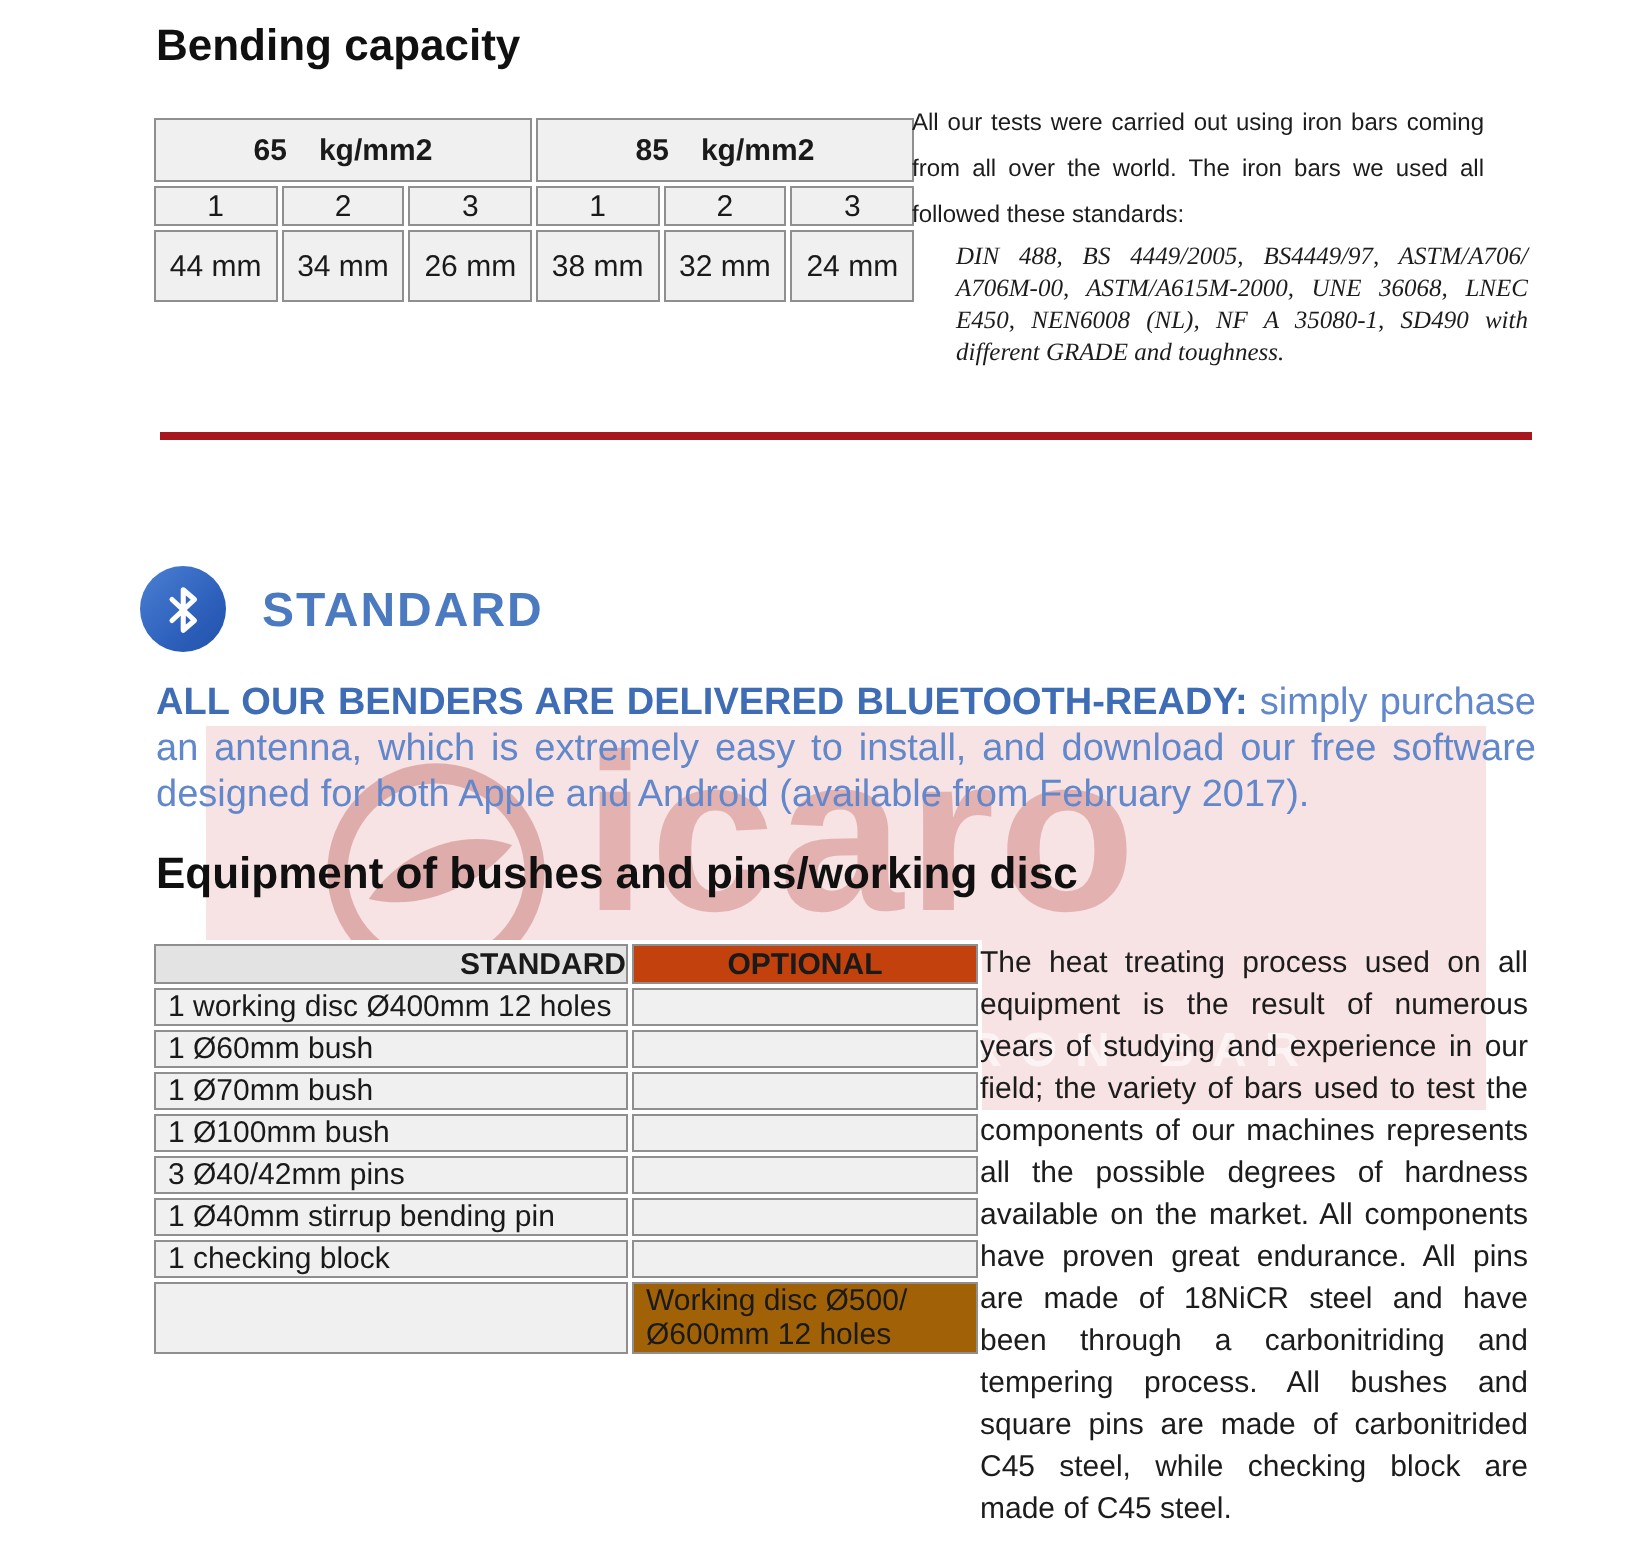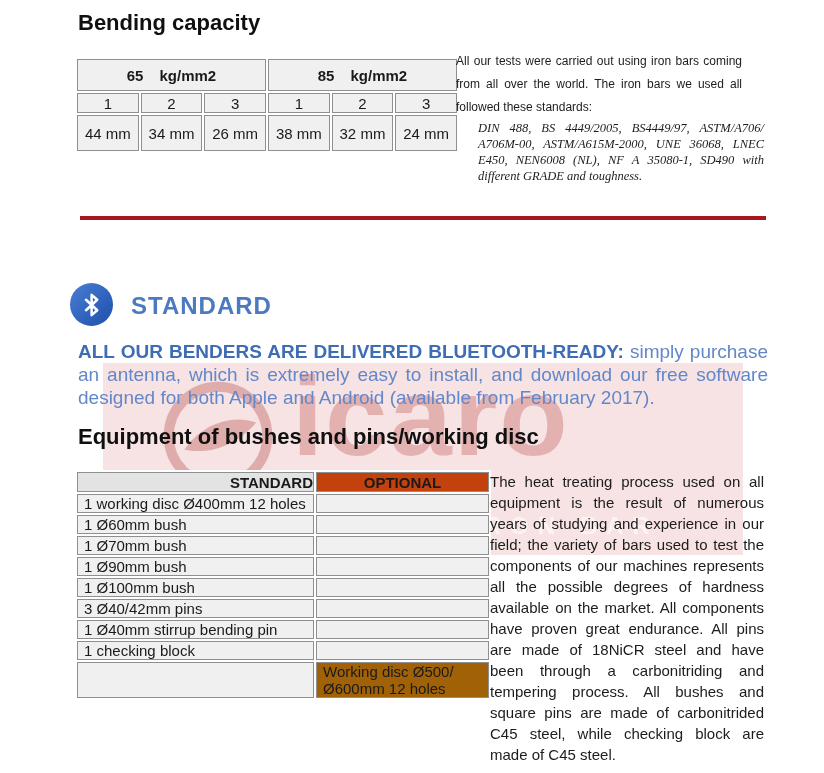--- a/index.html
+++ b/index.html
@@ -151,24 +151,20 @@
       </tr>
       <tr>
         <td>1 Ø60mm bush</td>
         <td></td>
       </tr>
       <tr>
         <td>1  Ø70mm bush</td>
         <td></td>
       </tr>
       <tr>
-        <td>1  Ø90mm  bush</td>
-        <td></td>
-      </tr>
-      <tr>
         <td>1  Ø100mm bush</td>
         <td></td>
       </tr>
       <tr>
         <td>3  Ø40/42mm pins</td>
         <td></td>
       </tr>
       <tr>
         <td>1  Ø40mm stirrup bending pin</td>
         <td></td>

